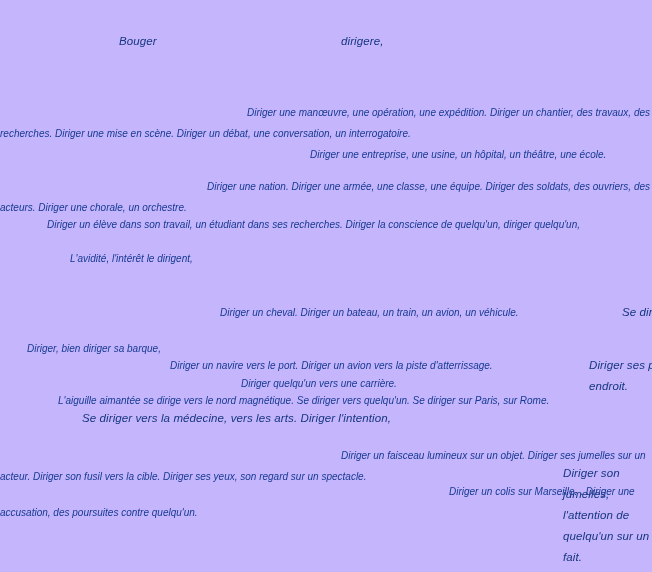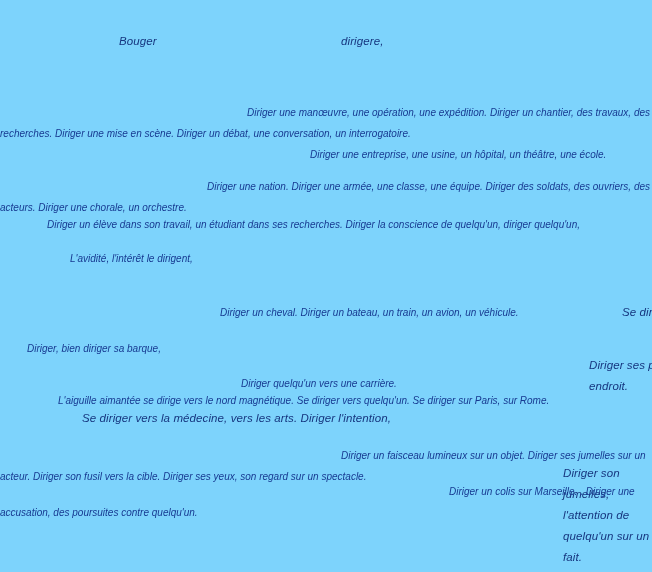--- a/index.html
+++ b/index.html
@@ -10,21 +10,21 @@
   body {
     width: 652px;
     height: 572px;
     overflow: hidden;
     font-family: "Liberation Sans", sans-serif;
   }
   .page {
     position: relative;
     width: 652px;
     height: 572px;
-    background: #7dd3fc;
+    background: #c4b5fd;
     color: #1a3a8f;
   }
   .block {
     position: absolute;
     font-style: italic;
     font-size: 11.5px;
     line-height: 21px;
     color: #16367f;
     letter-spacing: 0.1px;
   }
@@ -64,20 +64,21 @@
 
   <div class="flow" style="top:248px;"><span class="sp" style="width:70px;"></span><span>L'avidité, l'intérêt le dirigent,</span></div>
 
   <div class="flow" style="top:302px;"><span class="sp" style="width:220px;"></span><span>Diriger un cheval. Diriger un bateau, un train, un avion, un véhicule.</span></div>
 
   <div class="block" style="left:622px; top:302px; width:120px;">Se diriger,</div>
 
 
   <div class="flow" style="top:338px;"><span class="sp" style="width:27px;"></span><span>Diriger, bien diriger sa barque,</span></div>
 
+  <div class="flow" style="top:355px;"><span class="sp" style="width:170px;"></span><span>Diriger un navire vers le port. Diriger un avion vers la piste d'atterrissage.</span></div>
 
   <div class="block" style="left:589px; top:355px; width:250px;">Diriger ses pas, sa course, son vol vers un endroit.</div>
 
   <div class="flow" style="top:373px;font-style:italic;"><span class="sp" style="width:241px;"></span><span>Diriger quelqu'un vers une carrière.</span></div>
 
   <div class="flow" style="top:390px;"><span class="sp" style="width:58px;"></span><span>L'aiguille aimantée se dirige vers le nord magnétique. Se diriger vers quelqu'un. Se diriger sur Paris, sur Rome.</span></div>
 
   <div class="block" style="left:82px; top:408px;">Se diriger vers la médecine, vers les arts. Diriger l'intention,</div>
 
   <div class="flow" style="top:445px;"><span class="sp" style="width:341px;"></span><span>Diriger un faisceau lumineux sur un objet. Diriger ses jumelles sur un acteur. Diriger son fusil vers la cible. Diriger ses yeux, son regard sur un spectacle.</span></div>

